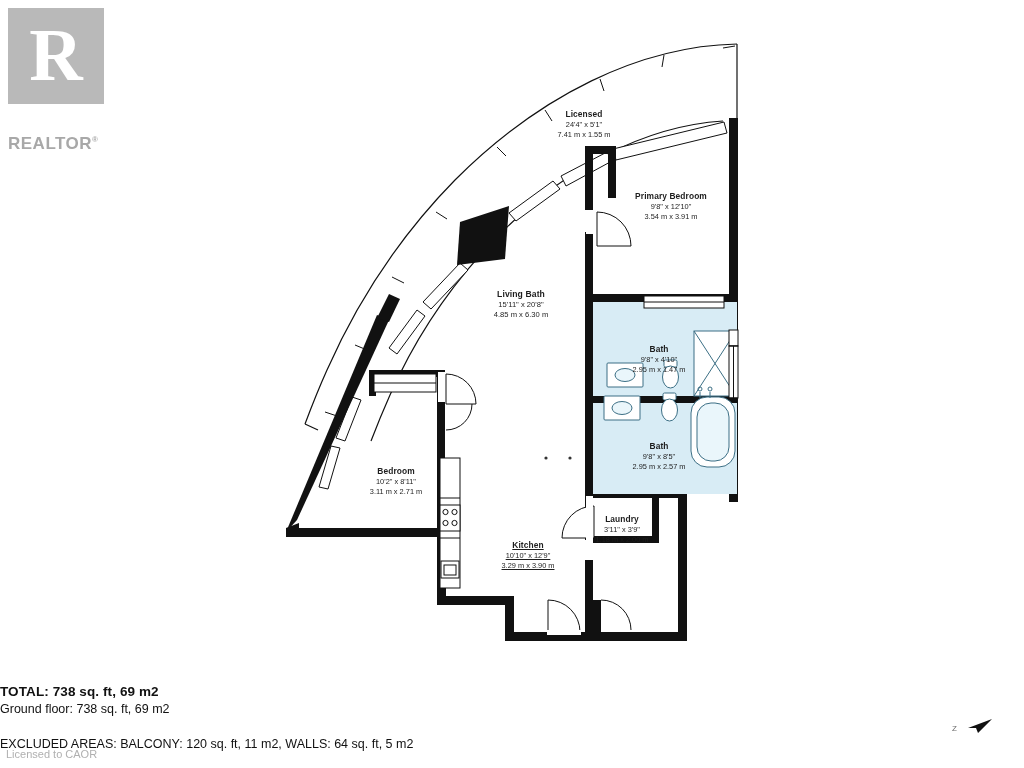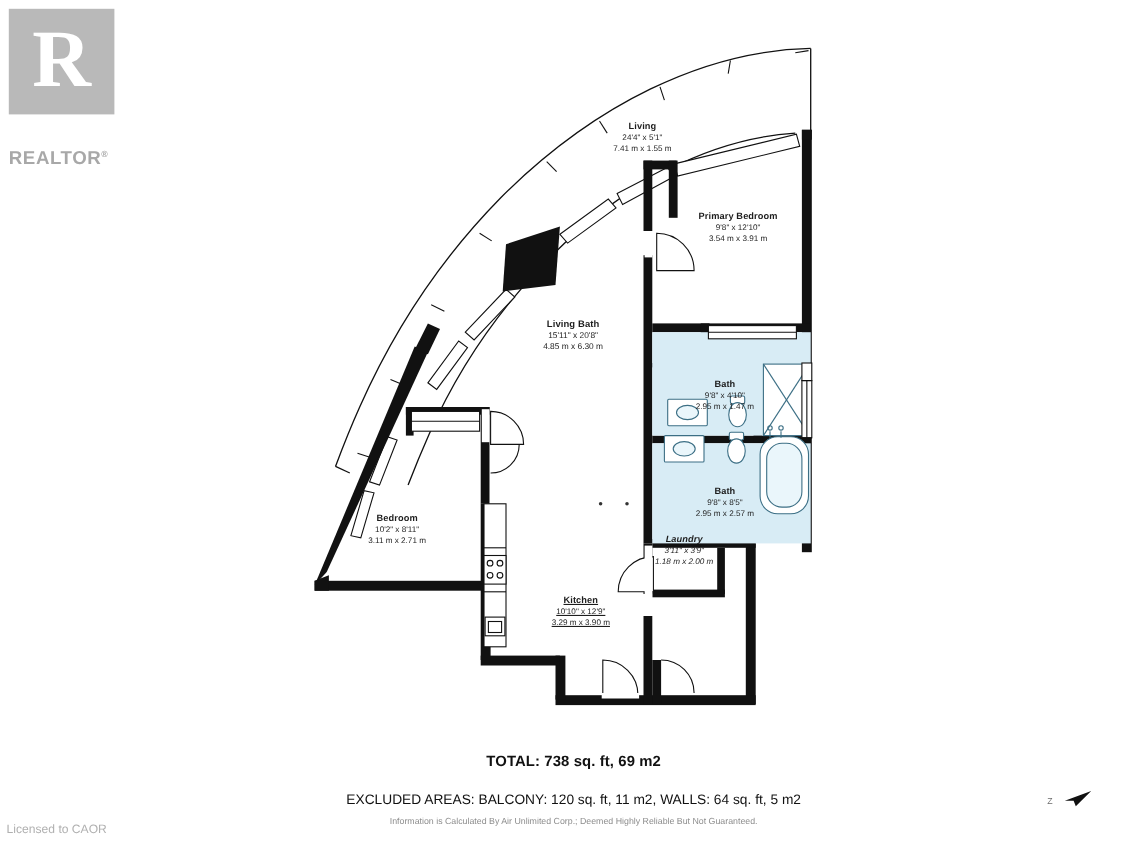--- a/index.html
+++ b/index.html
@@ -70,22 +70,20 @@
     font-size: 11px;
     color: #b0b0b0;
   }
 
   
   .summary {
     position: absolute;
     left: 0;
     right: 0;
     top: 684px;
-    text-align: center;
-    padding-left: 19px;
   }
   .summary .total {
     font-size: 13.5px;
     font-weight: bold;
     color: #111;
     letter-spacing: 0.1px;
   }
   .summary .line {
     font-size: 12.5px;
     color: #111;
@@ -348,21 +346,21 @@
       <line x1="733.5" y1="346" x2="733.5" y2="398"></line>
     </g>
 
     <g fill="#333">
       <circle cx="546" cy="458" r="1.6"></circle>
       <circle cx="570" cy="458" r="1.6"></circle>
     </g>
   </svg>
 
   <div class="room-label" style="left:584px; top:109px;">
-    <div class="name">Living</div>
+    <div class="name">Licensed</div>
     <div class="dim">24'4" x 5'1"</div>
     <div class="dim">7.41 m x 1.55 m</div>
   </div>
 
   <div class="room-label" style="left:671px; top:191px;">
     <div class="name">Primary Bedroom</div>
     <div class="dim">9'8" x 12'10"</div>
     <div class="dim">3.54 m x 3.91 m</div>
   </div>
 
@@ -377,42 +375,42 @@
     <div class="dim">9'8" x 4'10"</div>
     <div class="dim">2.95 m x 1.47 m</div>
   </div>
 
   <div class="room-label" style="left:659px; top:441px;">
     <div class="name">Bath</div>
     <div class="dim">9'8" x 8'5"</div>
     <div class="dim">2.95 m x 2.57 m</div>
   </div>
 
-  <div class="room-label" style="left:361px; top:466px;">
+  <div class="room-label" style="left:396px; top:466px;">
     <div class="name">Bedroom</div>
     <div class="dim">10'2" x 8'11"</div>
     <div class="dim">3.11 m x 2.71 m</div>
   </div>
 
-  <div class="room-label" style="left:622px; top:485px;font-style:italic;">
+  <div class="room-label" style="left:622px; top:514px;">
     <div class="name">Laundry</div>
     <div class="dim">3'11" x 3'9"</div>
     <div class="dim">1.18 m x 2.00 m</div>
   </div>
 
   <div class="room-label" style="left:528px; top:540px;text-decoration:underline;">
     <div class="name">Kitchen</div>
     <div class="dim">10'10" x 12'9"</div>
     <div class="dim">3.29 m x 3.90 m</div>
   </div>
 
   <div class="summary">
     <div class="total">TOTAL: 738 sq. ft, 69 m2</div>
+    <div class="line">Ground floor: 738 sq. ft, 69 m2</div>
     <div class="excluded">EXCLUDED AREAS: BALCONY: 120 sq. ft, 11 m2, WALLS: 64 sq. ft, 5 m2</div>
-    <div class="disclaimer">Information is Calculated By Air Unlimited Corp.; Deemed Highly Reliable But Not Guaranteed.</div>
   </div>
 
   <div class="north">
     <span class="zlabel">Z</span>
     <svg width="30" height="20" viewBox="0 0 30 20">
       <polygon points="28,3 4,12 12,12 14,17" fill="#111"></polygon>
     </svg>
   </div>
 
   <div class="license">Licensed to CAOR</div>

